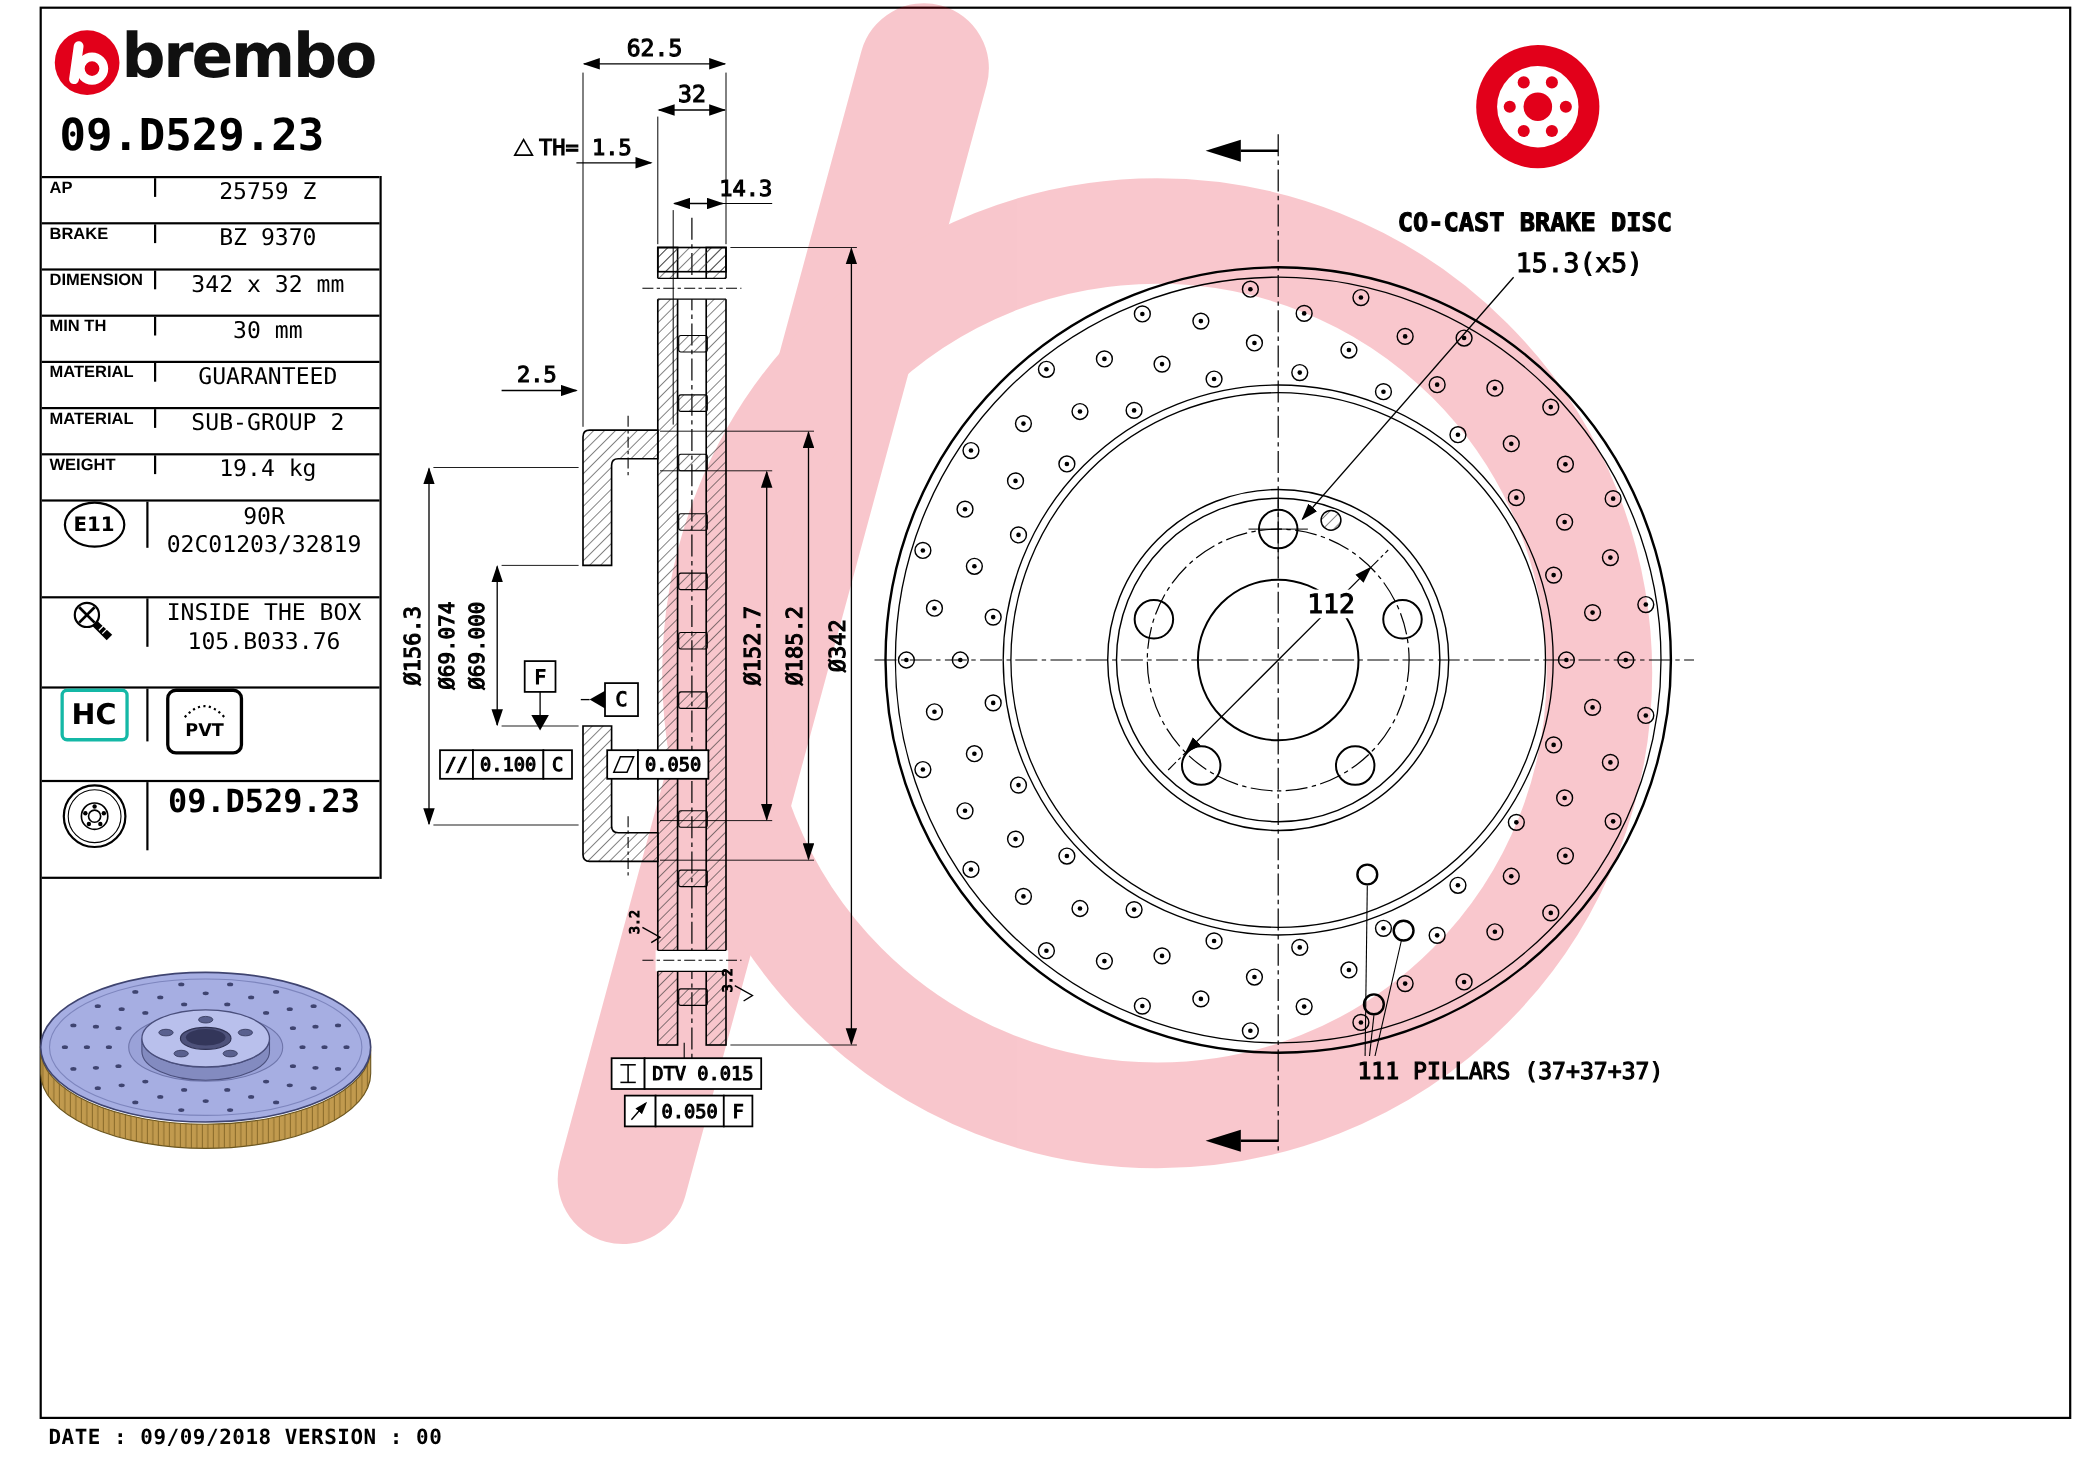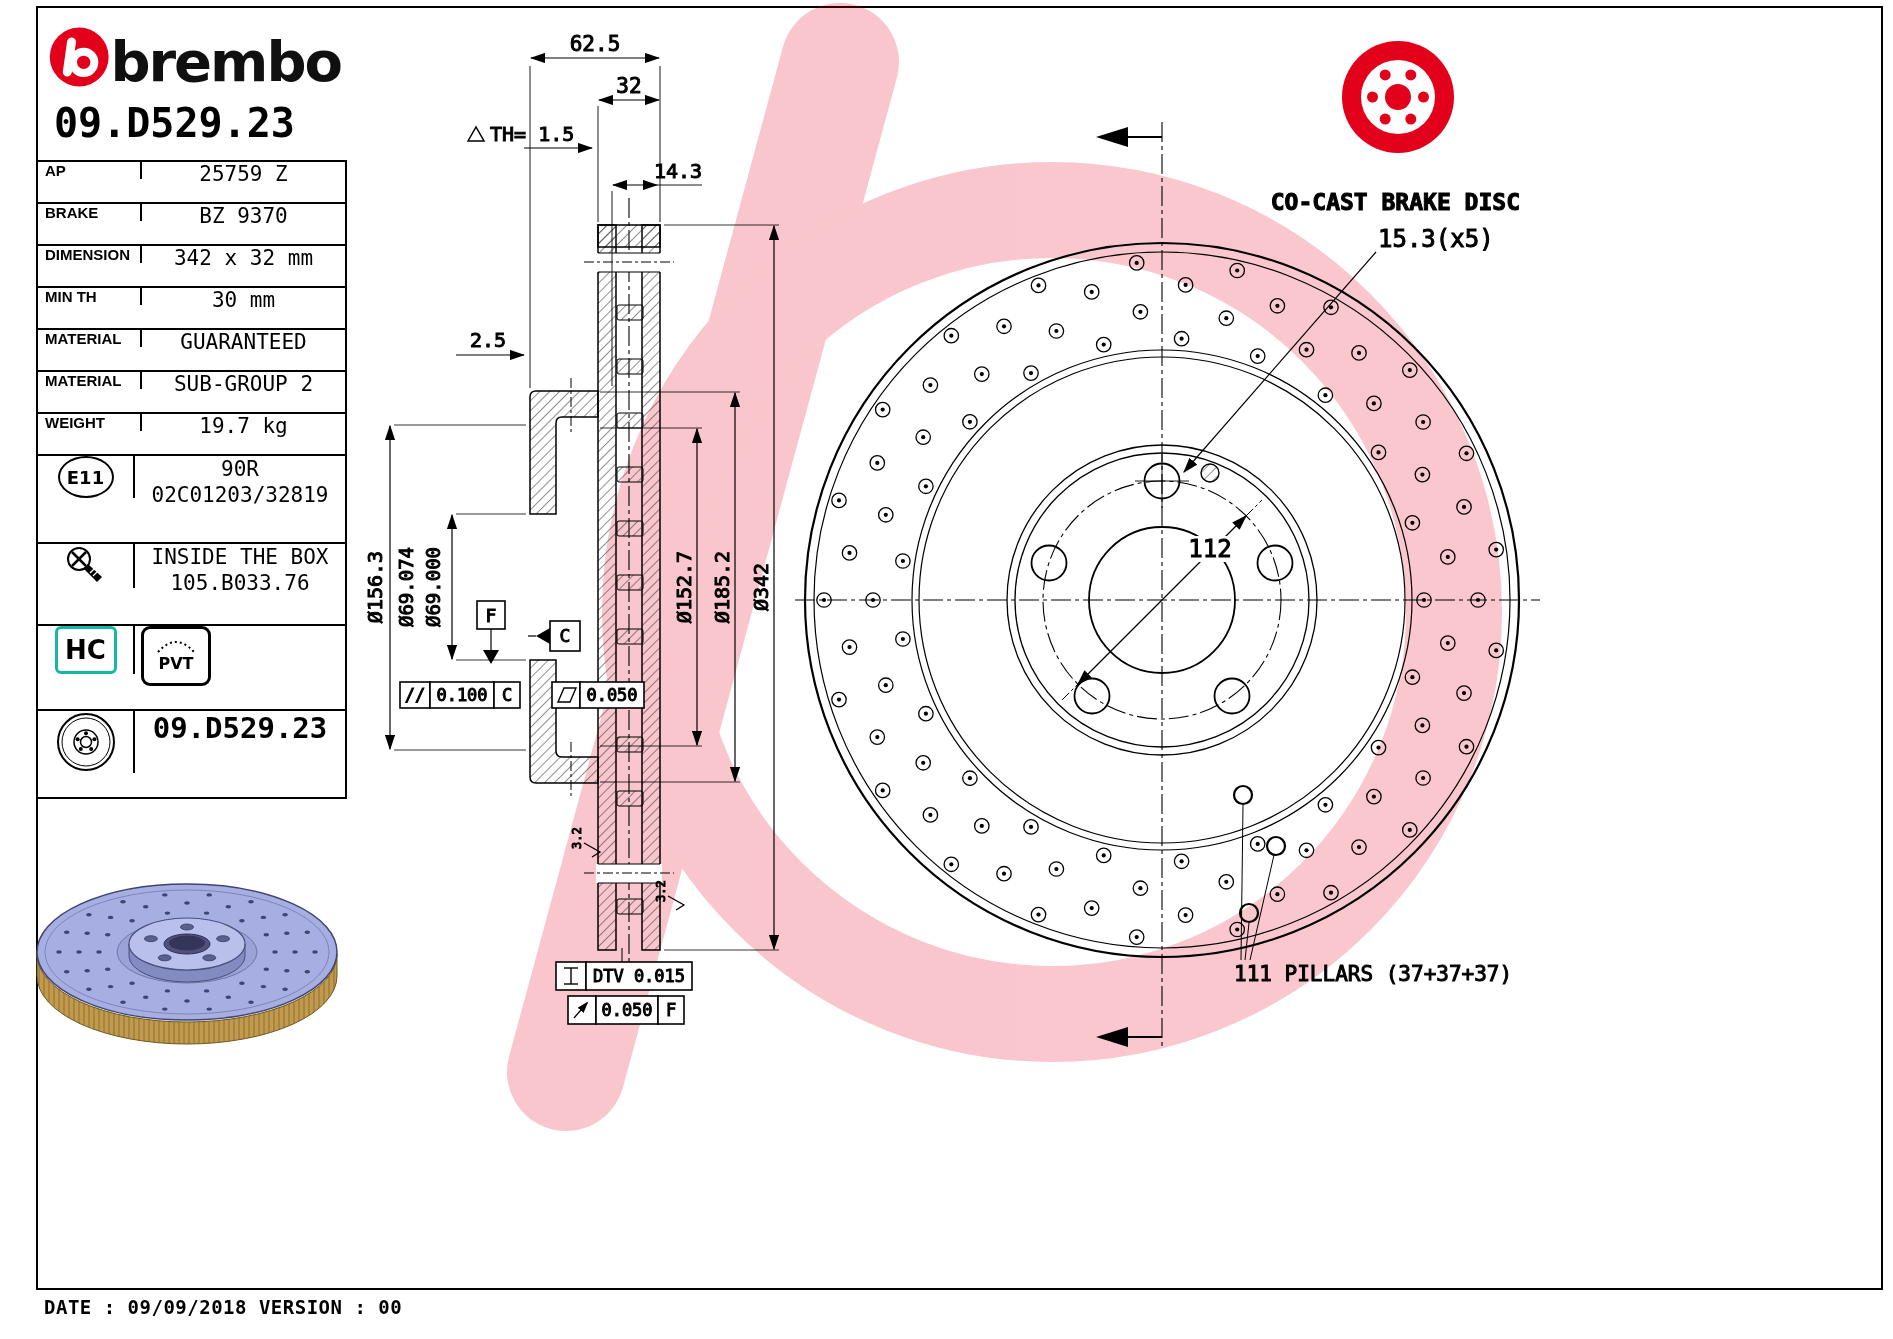--- a/index.html
+++ b/index.html
@@ -1,34 +1,34 @@
 <!DOCTYPE html>
 <html><head>
 <meta charset="utf-8">
 <style>
   html,body{margin:0;padding:0;background:#fff}
   .page{position:relative;width:1893px;height:1339px;background:#fff;overflow:hidden;
         font-family:"DejaVu Sans",sans-serif;color:#000}
   .frame{position:absolute;left:36px;top:6px;width:1843px;height:1280px;border:2px solid #000;z-index:0}
   .drawing{position:absolute;left:0;top:0;z-index:1}
   .panel{position:absolute;left:38px;top:8px;width:309px;z-index:2}
-  .logo-row{display:flex;align-items:flex-end;gap:0;padding:16px 6px 2px 10px}
+  .logo-row{display:flex;align-items:flex-start;gap:0;padding:16px 6px 2px 10px}
   .wordmark{font-size:56px;font-weight:800;letter-spacing:-2px;color:#101010;line-height:1}
   .pn-header{font-family:"DejaVu Sans Mono",monospace;font-weight:bold;font-size:40px;padding:8px 0 14px 16px}
   .spec-table{border-right:2px solid #000}
   .row{display:flex;border-top:2px solid #000;align-items:flex-start}
   .row.last{border-bottom:2px solid #000}
   .h42{height:40px}.h88{height:86px}.h82{height:80px}.h85{height:83px}
   .lab{width:95px;border-right:2px solid #000;display:flex;align-items:center;padding-left:7px;
        font:bold 15px "Liberation Sans",sans-serif;flex-shrink:0}
   .labc{justify-content:center;padding-left:0}
   .val{flex:1;display:flex;align-items:center;justify-content:center;
        font:21px "DejaVu Sans Mono",monospace;text-align:center}
   .col{flex-direction:column;line-height:1.25}
-  .valL{justify-content:flex-start;padding-left:6px}
+  .valL{justify-content:flex-start;padding-left:16px}
   .e11{width:52px;height:38px;border:2.5px solid #000;border-radius:50%;display:flex;align-items:center;
        justify-content:center;font:bold 18px "DejaVu Sans",sans-serif}
   .hc{width:56px;height:42px;border:3px solid #14b8a6;border-radius:6px;display:flex;align-items:center;
       justify-content:center;font:bold 26px "DejaVu Sans",sans-serif}
   .pvt{width:64px;height:54px;border:3px solid #000;border-radius:9px;display:flex;flex-direction:column;
        align-items:center;justify-content:center;gap:1px}
   .pvt span{font:bold 16px "DejaVu Sans",sans-serif}
   .pn2{font:bold 29px "DejaVu Sans Mono",monospace}
   .footer{position:absolute;left:44px;top:1296px;font:bold 19px "DejaVu Sans Mono",monospace;
           letter-spacing:.5px;z-index:2}
@@ -525,21 +525,21 @@
       <div class="row h42">
         <div class="lab">MATERIAL</div>
         <div class="val">GUARANTEED</div>
       </div>
       <div class="row h42">
         <div class="lab">MATERIAL</div>
         <div class="val">SUB-GROUP 2</div>
       </div>
       <div class="row h42">
         <div class="lab">WEIGHT</div>
-        <div class="val">19.7 kg</div>
+        <div class="val">19.4 kg</div>
       </div>
       <div class="row h88">
         <div class="lab labc">
           <div class="e11">E11</div>
         </div>
         <div class="val col">
           <div>90R</div>
           <div>02C01203/32819</div>
         </div>
       </div>

